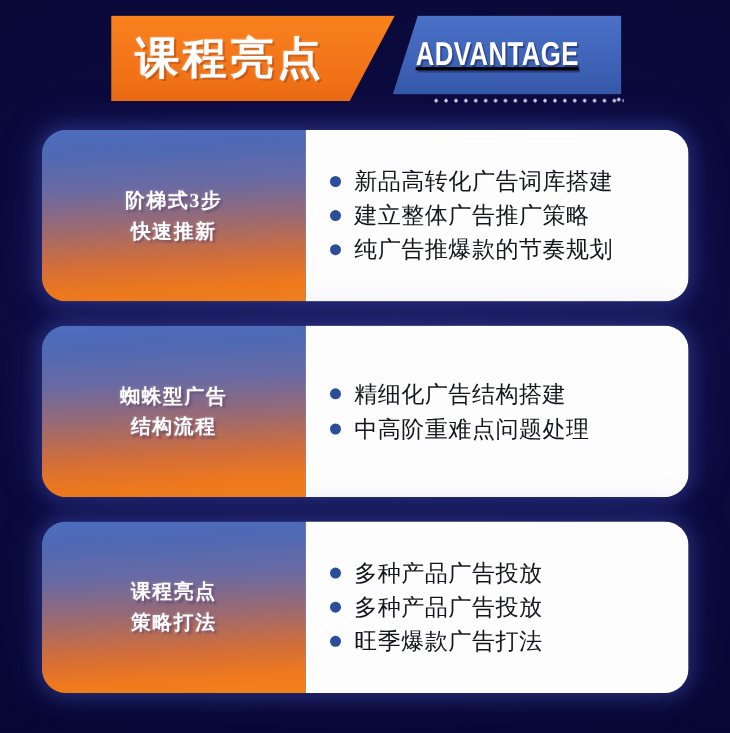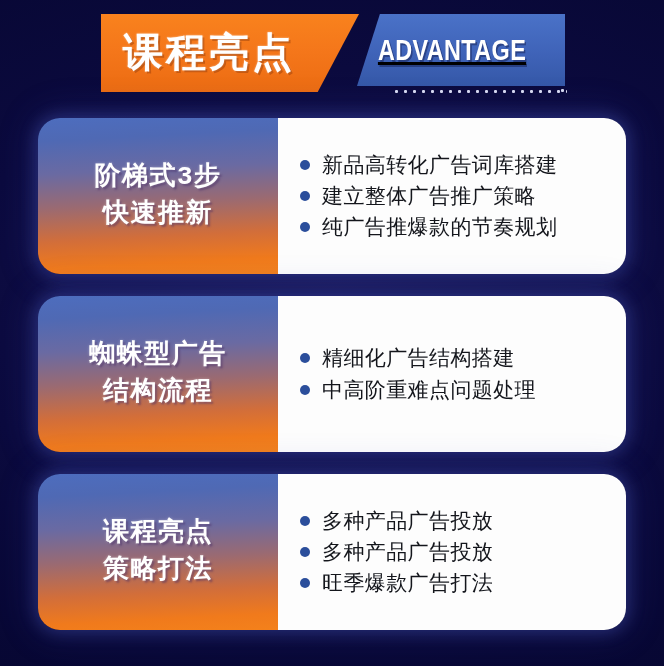--- a/index.html
+++ b/index.html
@@ -138,29 +138,29 @@
         #f07a1c 90%,
         #f4811b 100%);
     display: flex;
     flex-direction: column;
     align-items: center;
     justify-content: center;
     gap: 9px;
   }
   .card-left .ttl {
     color: #ffffff;
-    font-size: 26px;
+    font-size: 18px;
     font-weight: bold;
     letter-spacing: 1.5px;
     line-height: 1.05;
     white-space: nowrap;
     text-shadow:
       2px 2px 2px rgba(60,30,90,0.45),
       0 0 3px rgba(255,255,255,0.35);
-    font-family: Liberation Mono, monospace;
+    font-family: Liberation Serif, serif;
   }
   .card-right {
     flex: 1 1 auto;
     background: #fdfdfd;
     display: flex;
     flex-direction: column;
     justify-content: center;
     padding-left: 22px;
     gap: 7px;
   }

